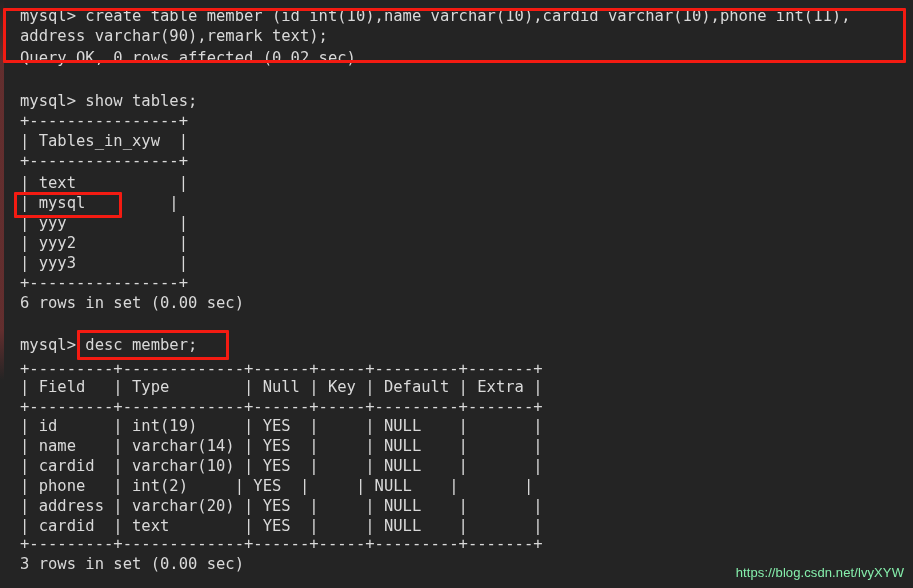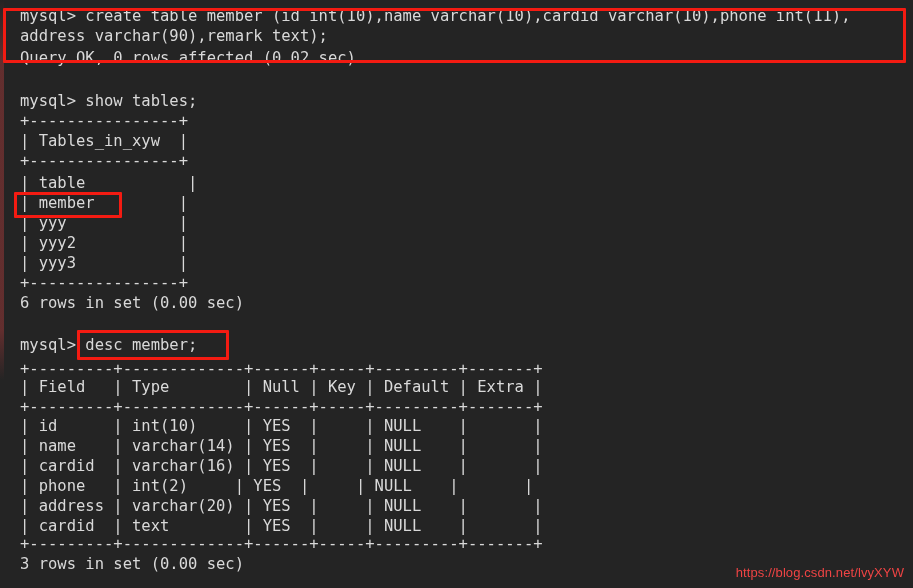--- a/index.html
+++ b/index.html
@@ -56,21 +56,21 @@
     border-radius: 1px;
     pointer-events: none;
   }
   .watermark {
     position: absolute;
     right: 9px;
     bottom: 7px;
     font-family: "Liberation Sans", "DejaVu Sans", sans-serif;
     font-size: 13px;
     line-height: 16px;
-    color: #ef4444;
+    color: #86efac;
     letter-spacing: 0.1px;
     white-space: pre;
     padding-left: 44px;
   }
 </style>
 </head>
 <body>
 
 <div id="terminal">
 
@@ -79,35 +79,35 @@
   <div class="screen">
 
     <div class="line" style="top:6px">mysql&gt; create table member (id int(10),name varchar(10),cardid varchar(10),phone int(11),</div>
     <div class="line" style="top:26px">address varchar(90),remark text);</div>
     <div class="line" style="top:48px">Query OK, 0 rows affected (0.02 sec)</div>
     <div class="line" style="top:68px"></div>
     <div class="line" style="top:91px">mysql&gt; show tables;</div>
     <div class="line" style="top:111px">+----------------+</div>
     <div class="line" style="top:131px">| Tables_in_xyw  |</div>
     <div class="line" style="top:151px">+----------------+</div>
-    <div class="line" style="top:173px">| table           |</div>
-    <div class="line" style="top:193px">| member         |</div>
+    <div class="line" style="top:173px">| text           |</div>
+    <div class="line" style="top:193px">| mysql         |</div>
     <div class="line" style="top:213px">| yyy            |</div>
     <div class="line" style="top:233px">| yyy2           |</div>
     <div class="line" style="top:253px">| yyy3           |</div>
     <div class="line" style="top:273px">+----------------+</div>
     <div class="line" style="top:293px">6 rows in set (0.00 sec)</div>
     <div class="line" style="top:313px"></div>
     <div class="line" style="top:335px">mysql&gt; desc member;</div>
     <div class="line" style="top:359px">+---------+-------------+------+-----+---------+-------+</div>
     <div class="line" style="top:377px">| Field   | Type        | Null | Key | Default | Extra |</div>
     <div class="line" style="top:397px">+---------+-------------+------+-----+---------+-------+</div>
-    <div class="line" style="top:416px">| id      | int(10)     | YES  |     | NULL    |       |</div>
+    <div class="line" style="top:416px">| id      | int(19)     | YES  |     | NULL    |       |</div>
     <div class="line" style="top:436px">| name    | varchar(14) | YES  |     | NULL    |       |</div>
-    <div class="line" style="top:456px">| cardid  | varchar(16) | YES  |     | NULL    |       |</div>
+    <div class="line" style="top:456px">| cardid  | varchar(10) | YES  |     | NULL    |       |</div>
     <div class="line" style="top:476px">| phone   | int(2)     | YES  |     | NULL    |       |</div>
     <div class="line" style="top:496px">| address | varchar(20) | YES  |     | NULL    |       |</div>
     <div class="line" style="top:516px">| cardid  | text        | YES  |     | NULL    |       |</div>
     <div class="line" style="top:534px">+---------+-------------+------+-----+---------+-------+</div>
     <div class="line" style="top:554px">3 rows in set (0.00 sec)</div>
 
   </div>
 
   <div class="annot" style="left:3px;   top:8px;   width:903px; height:55px;"></div>
   <div class="annot" style="left:14px;  top:192px; width:108px; height:26px;"></div>

